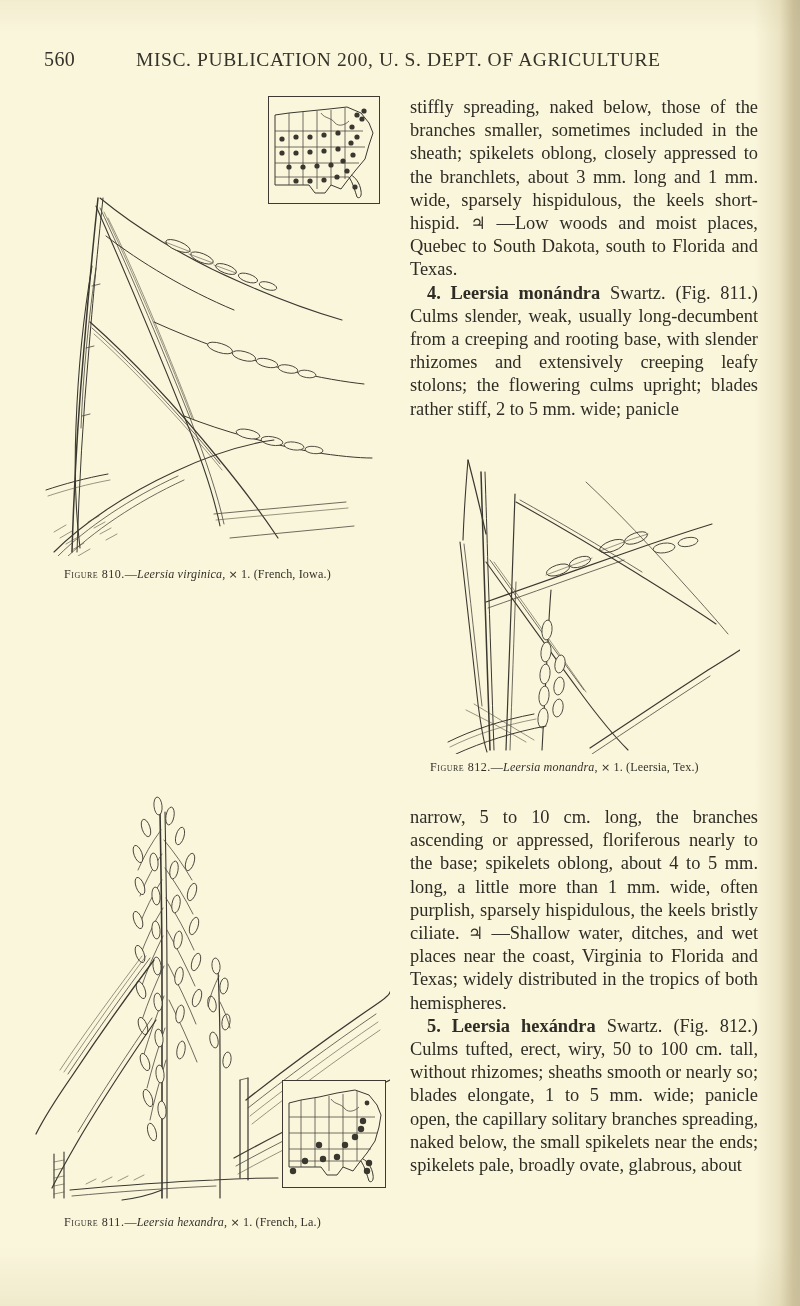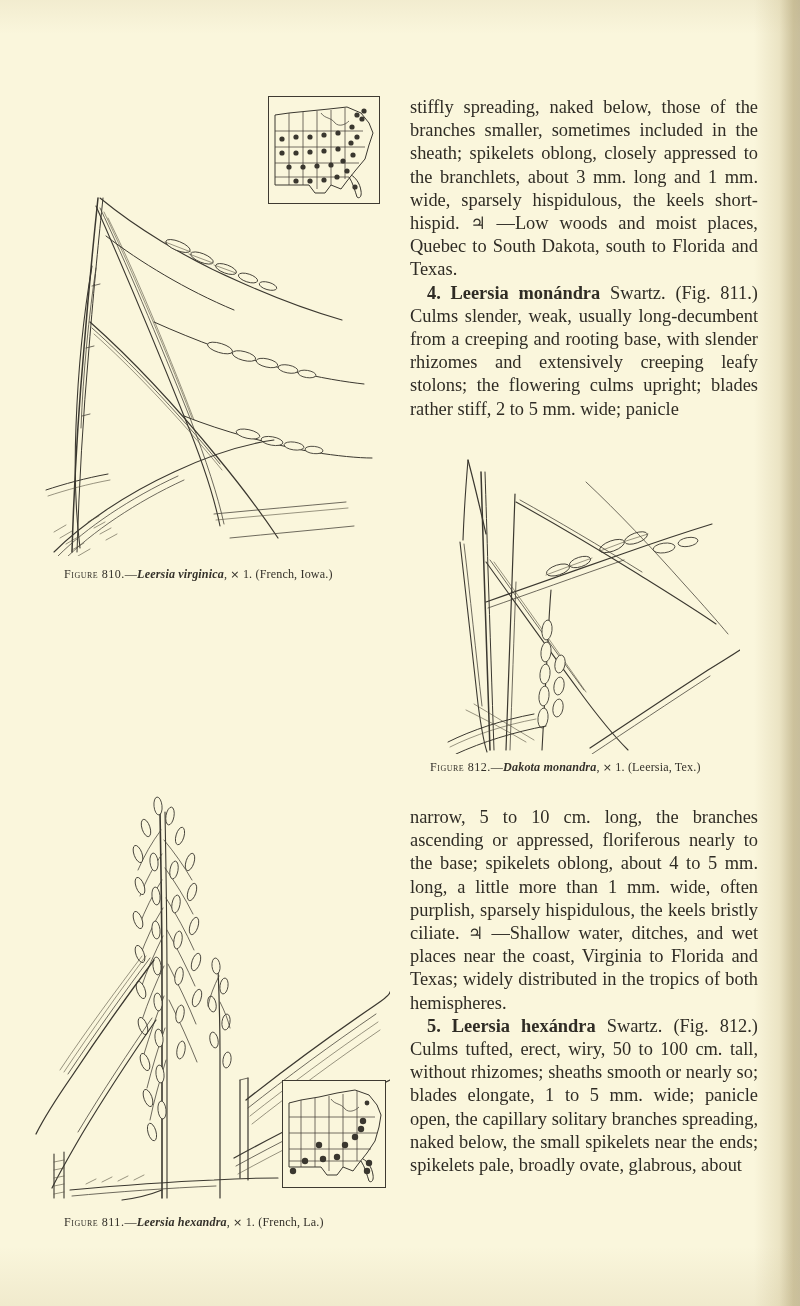--- a/index.html
+++ b/index.html
@@ -100,21 +100,21 @@
     line-height: 14px;
     color: #34312a;
     white-space: nowrap;
     letter-spacing: 0.15px;
   }
   .fig-caption .smallcaps {
     font-variant: small-caps;
     letter-spacing: 0.5px;
     margin-left: 20px;
   }
-  .fig-caption .sciname { font-style: italic; font-weight: bold; }
+  .fig-caption .sciname { font-style: italic; }
   .fig-caption .times {
     font-family: "DejaVu Sans", sans-serif;
     font-size: 11px;
   }
 
   
   .figure {
     position: absolute;
     overflow: hidden;
   }
@@ -135,20 +135,24 @@
   .map-box svg { display: block; }
   .state-line { stroke: #46423a; stroke-width: 0.75; fill: none; }
   .coast-line { stroke: #3b3830; stroke-width: 1.0; fill: none; }
   .map-dot    { fill: #3a372f; }
 </style>
 </head>
 <body>
 
 <div class="page">
 
+  <div class="running-head">
+    <span class="folio">560</span>
+    <span class="head-title">MISC. PUBLICATION 200, U. S. DEPT. OF AGRICULTURE</span>
+  </div>
 
   <div class="figure" style="left:34px; top:86px; width:350px; height:470px;">
     <svg width="350" height="470" viewBox="0 0 350 470" aria-hidden="true">
 
       <path class="ink" style="stroke-width:1.5" d="M38 466 C40 400 44 330 50 262 C55 200 60 150 64 112"></path>
       <path class="ink" style="stroke-width:1.0" d="M43 466 C45 400 49 330 55 262 C60 200 65 150 69 112"></path>
 
       <path class="ink-thin" d="M48 330 l8 -2 M52 262 l8 -2 M58 200 l8 -2"></path>
 
       <path class="ink" style="stroke-width:1.1" d="M62 120 C84 170 118 250 150 330 C168 374 180 410 186 440"></path>
@@ -326,21 +330,21 @@
       <path class="ink" style="stroke-width:1.0" d="M16 312 C42 300 74 290 106 284"></path>
       <path class="ink-vthin" d="M26 268 C46 278 66 288 86 300"></path>
       <path class="ink-vthin" d="M34 262 C54 274 74 286 94 298"></path>
 
       <path class="ink" style="stroke-width:1.2" d="M150 306 C186 282 228 254 268 228 C284 218 294 212 300 208"></path>
       <path class="ink-thin" d="M152 312 C188 288 230 260 270 234"></path>
     </svg>
   </div>
 
   <div class="fig-caption" style="left:410px; top:760px;">
-    <span class="smallcaps">Figure 812.</span><span>—</span><span class="sciname">Dakota monandra</span><span>, </span><span class="times">×</span>
+    <span class="smallcaps">Figure 812.</span><span>—</span><span class="sciname">Leersia monandra</span><span>, </span><span class="times">×</span>
     <span>1.</span>
     <span>(Leersia, Tex.)</span>
   </div>
 
   <div class="col col-right" style="top:806px;">
     <p class="para"><span>narrow, 5 to 10 cm. long, the branches ascending or appressed, floriferous nearly to the base; spikelets oblong, about 4 to 5 mm. long, a little more than 1 mm. wide, often purplish, sparsely hispidulous, the keels bristly ciliate.</span>
       <span class="sym-perennial">♃</span>
       <span>—Shallow water, ditches, and wet places near the coast, Virginia to Florida and Texas; widely distributed in the tropics of both hemispheres.</span></p>
     <p class="para indent"><span class="sp-name">5.</span>
       <span class="sp-name">Leersia hexándra</span>

